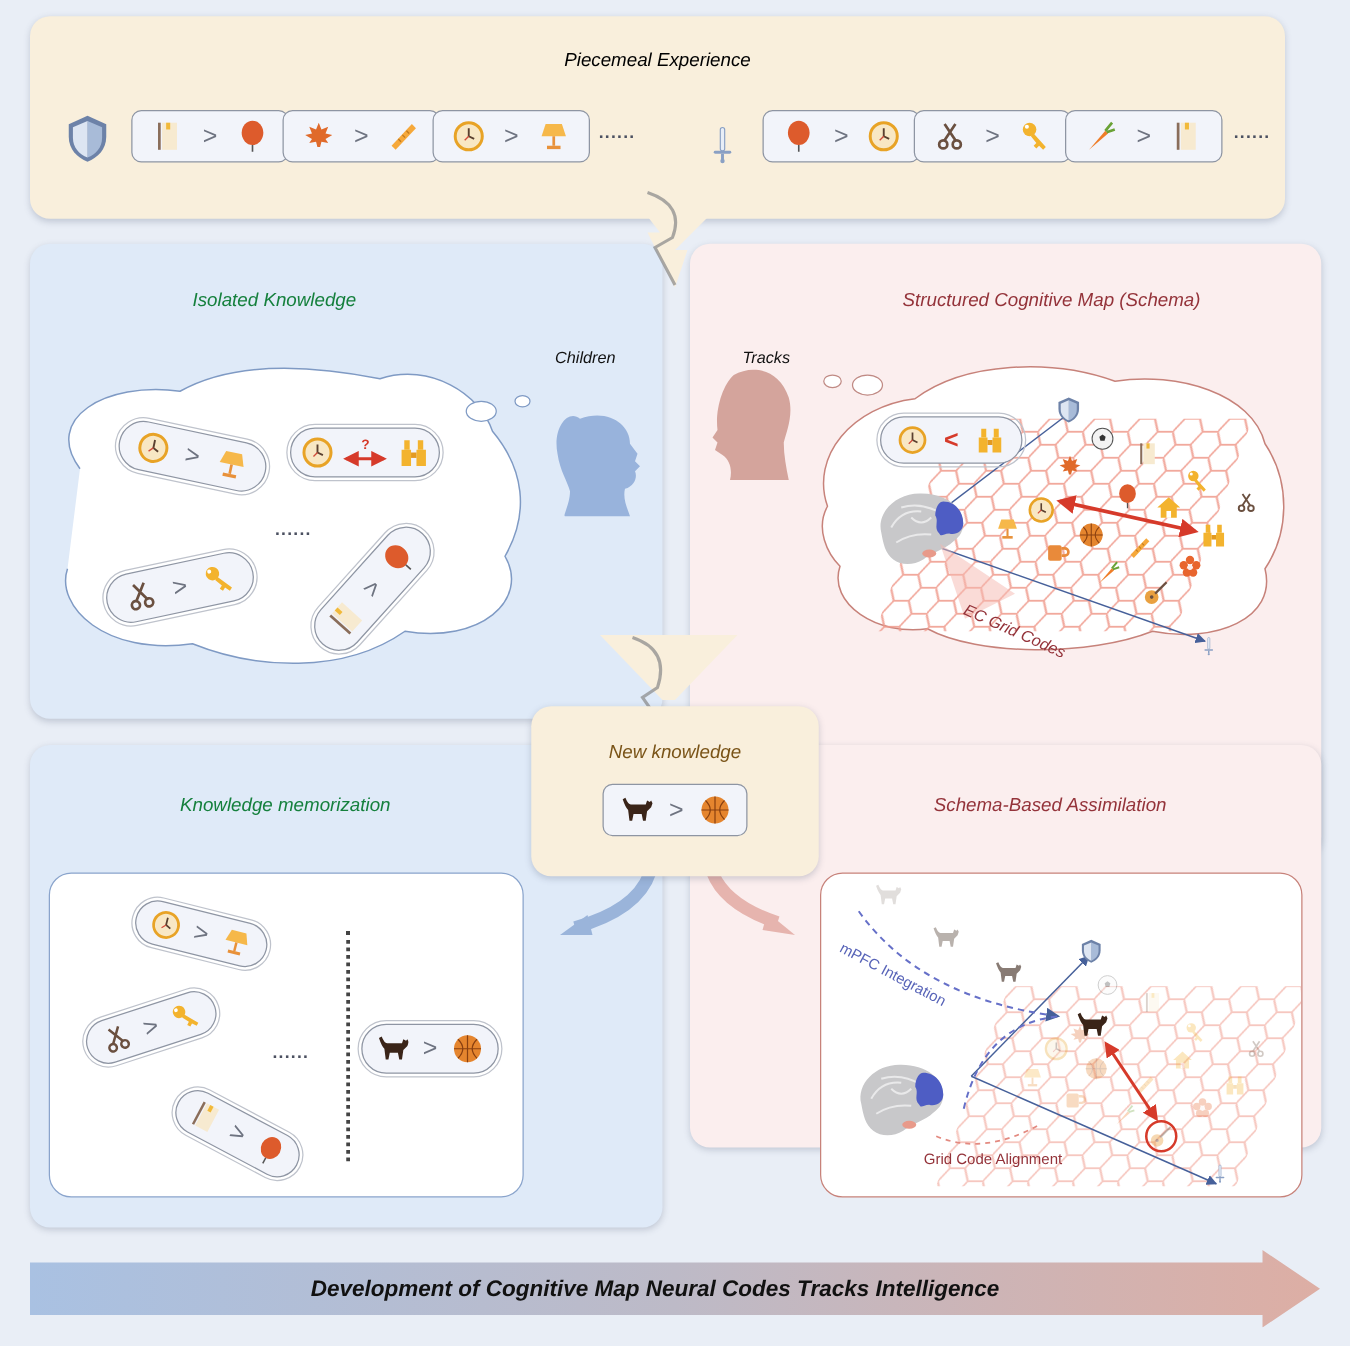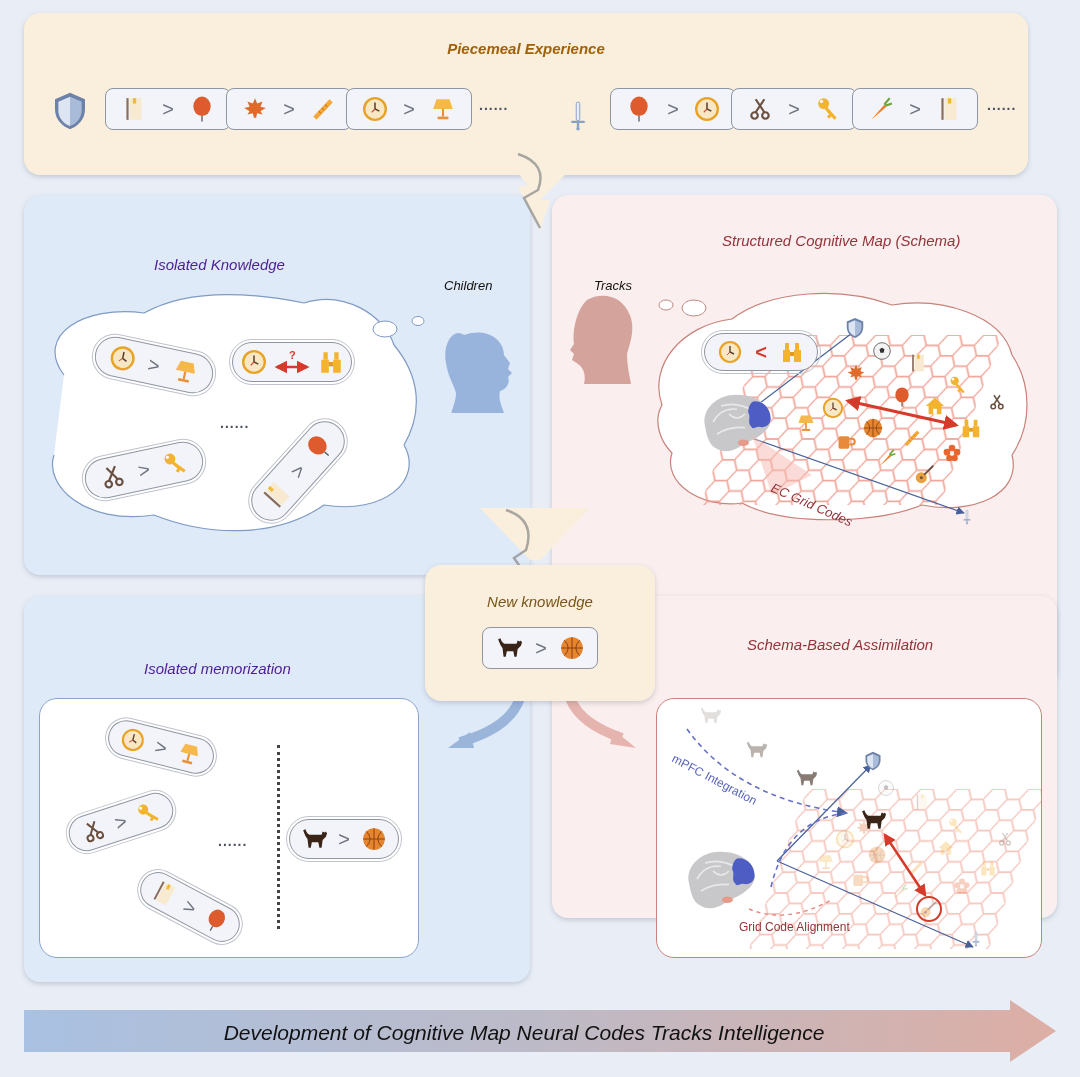--- a/index.html
+++ b/index.html
@@ -2,22 +2,22 @@
 <html><head>
 <meta charset="utf-8">
 <style>
   html,body{margin:0;padding:0;}
   body{width:1080px;height:1077px;background:#e9eef6;position:relative;overflow:hidden;font-family:"Liberation Sans",sans-serif;}
   .panel{position:absolute;border-radius:16px;box-shadow:0 2px 5px rgba(80,90,120,0.25);}
   .top{left:24px;top:13px;width:1004px;height:162px;background:#f9efdc;}
   .blue{background:#dfeaf8;}
   .pink{background:#fbeeee;}
   .ttl{position:absolute;font-style:italic;font-size:15px;white-space:nowrap;}
-  .ttl.brown{color:#a16207;font-weight:bold;}
-  .ttl.navy{color:#4c1d95;margin-top:24px;}
+  .ttl.brown{color:#000000;font-weight:normal;}
+  .ttl.navy{color:#15803d;}
   .ttl.maroon{color:#94333a;}
   .pair{position:absolute;height:40px;width:124px;background:#f2f4fa;border:1.5px solid #8e95a3;border-radius:8px;display:flex;align-items:center;justify-content:space-evenly;}
   .gt{color:#6e7380;font-size:20px;}
   .dots{position:absolute;font-size:14px;color:#4b5060;letter-spacing:1px;font-weight:bold;}
   .pill{position:absolute;width:118px;height:38px;border-radius:22px;background:#f2f4fa;border:1.5px solid #8e95a3;outline:1.5px solid #bfc3cc;outline-offset:2px;display:flex;align-items:center;justify-content:space-evenly;}
   .who{position:absolute;font-weight:normal;font-style:italic;font-size:13px;color:#111;}
   svg{display:block;}
 </style>
 </head>
 <body>
@@ -299,21 +299,21 @@
         <use href="#i-clock"></use>
       </svg>
     <span class="gt" style="color:#d63a2a;font-weight:bold">&lt;</span>
     <svg width="24" height="24">
         <use href="#i-binoculars"></use>
       </svg>
   </div>
 </div>
 
 <div class="panel blue" style="left:24px;top:596px;width:506px;height:386px">
-  <div class="ttl navy" style="left:120px;top:40px">Isolated memorization</div>
+  <div class="ttl navy" style="left:120px;top:40px">Knowledge memorization</div>
   <div style="position:absolute;left:15px;top:102px;width:378px;height:258px;background:#fff;border:1px solid #8aa4cc;border-radius:18px">
     <div class="pill" style="left:67px;top:30px;transform:rotate(14deg);height:34px;width:106px">
       <svg width="24" height="24">
           <use href="#i-clock"></use>
         </svg>
       <span class="gt">&gt;</span>
       <svg width="24" height="24">
           <use href="#i-lamp"></use>
         </svg>
     </div>
@@ -417,13 +417,13 @@
 <svg style="position:absolute;left:440px;top:698px;z-index:2" width="210" height="60">
   <path d="M80 0q-10 30-60 44" fill="none" stroke="#9ab4da" stroke-width="10"></path>
   <path d="M8 50l22-16 4 16z" fill="#9ab4da"></path>
   <path d="M130 0q10 26 52 40" fill="none" stroke="#e6b4ae" stroke-width="10"></path>
   <path d="M196 50l-22-18-4 14z" fill="#e6b4ae"></path>
 </svg>
 
 <svg style="position:absolute;left:24px;top:1000px" width="1036" height="62">
   <path d="M0 10H986V0l46 31-46 31V52H0z" fill="url(#arrowgrad)"></path>
 </svg>
-<div style="position:absolute;left:24px;width:1000px;top:1021px;text-align:center;font-weight:normal;font-style:italic;font-size:21px;color:#111">Development of Cognitive Map Neural Codes Tracks Intelligence</div>
+<div style="position:absolute;left:24px;width:1000px;top:1021px;text-align:center;font-weight:bold;font-style:italic;font-size:18px;color:#111">Development of Cognitive Map Neural Codes Tracks Intelligence</div>
 
 </body></html>

